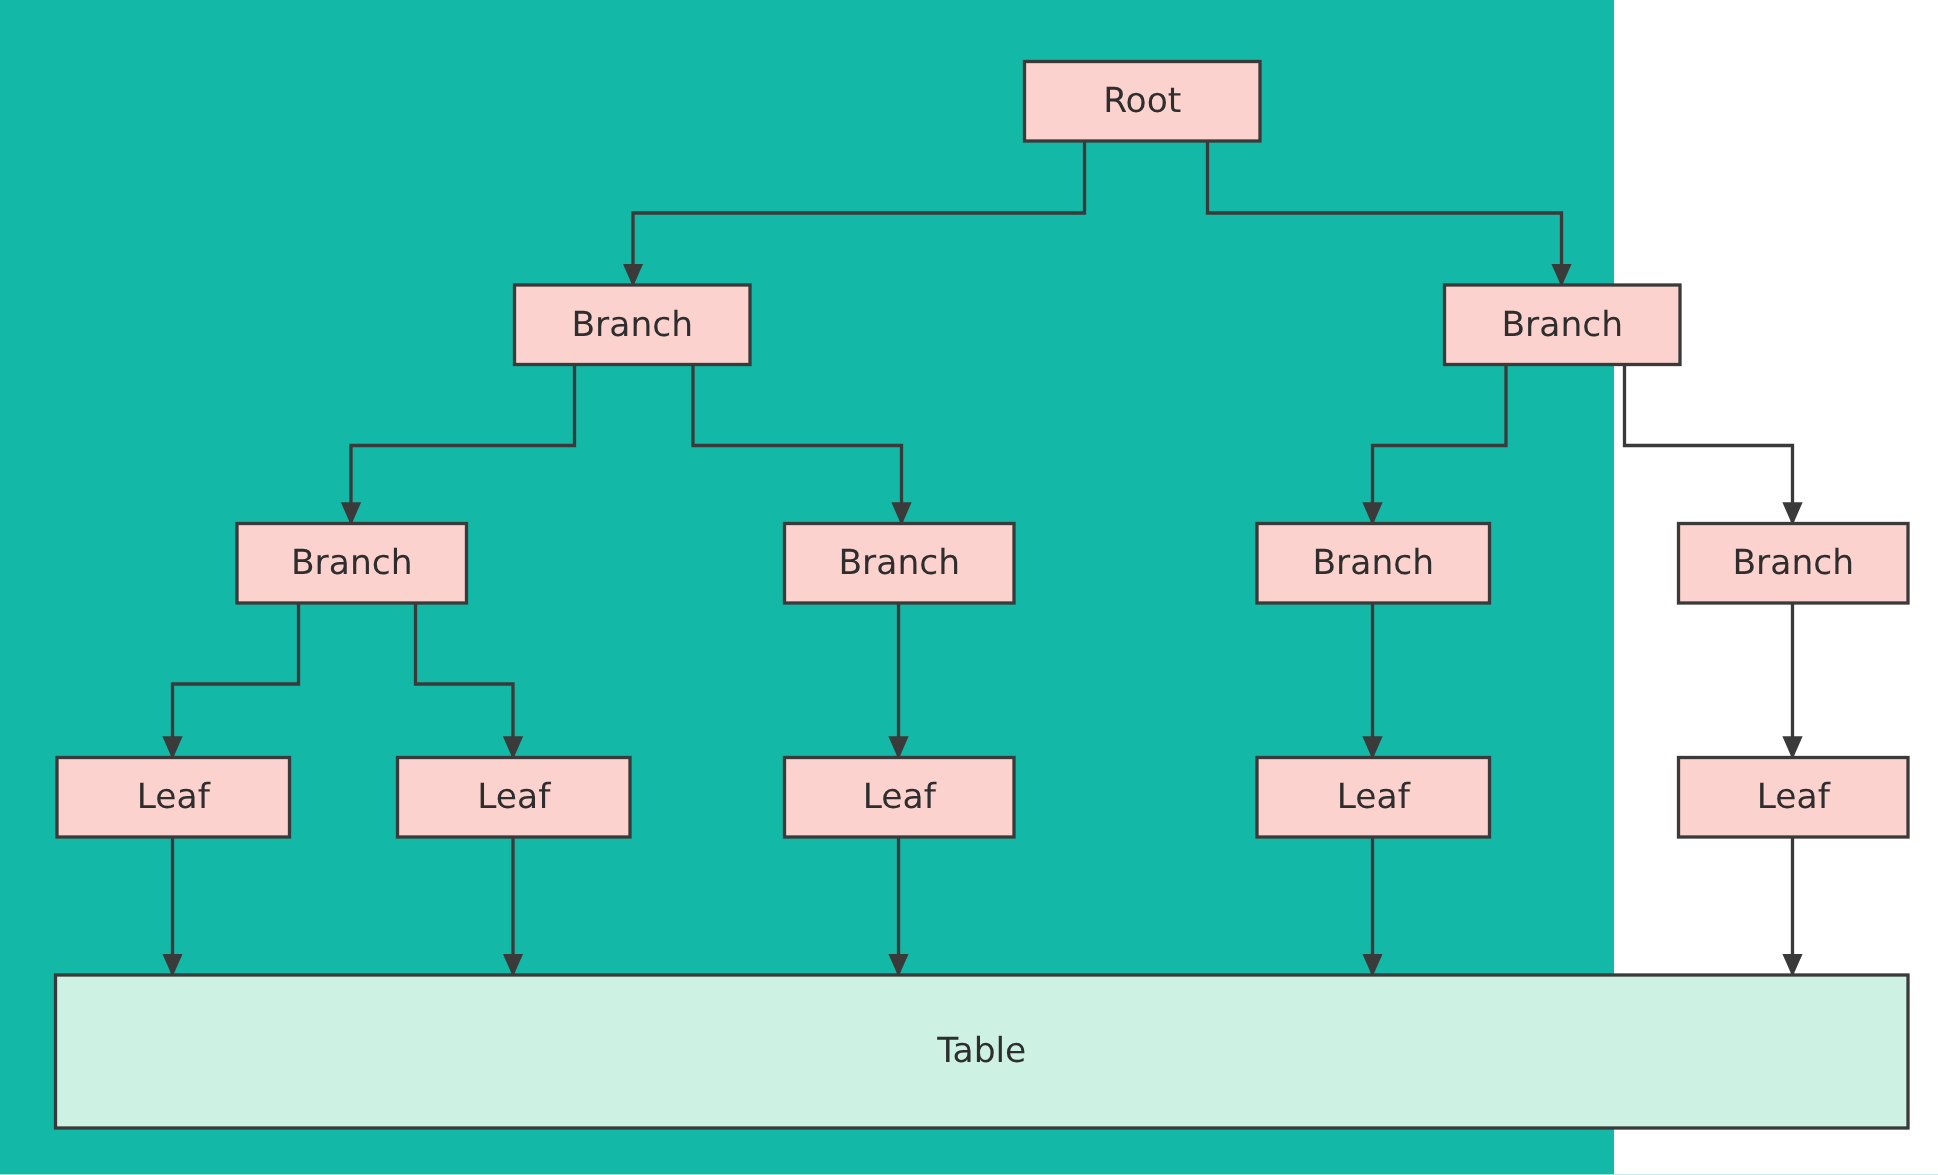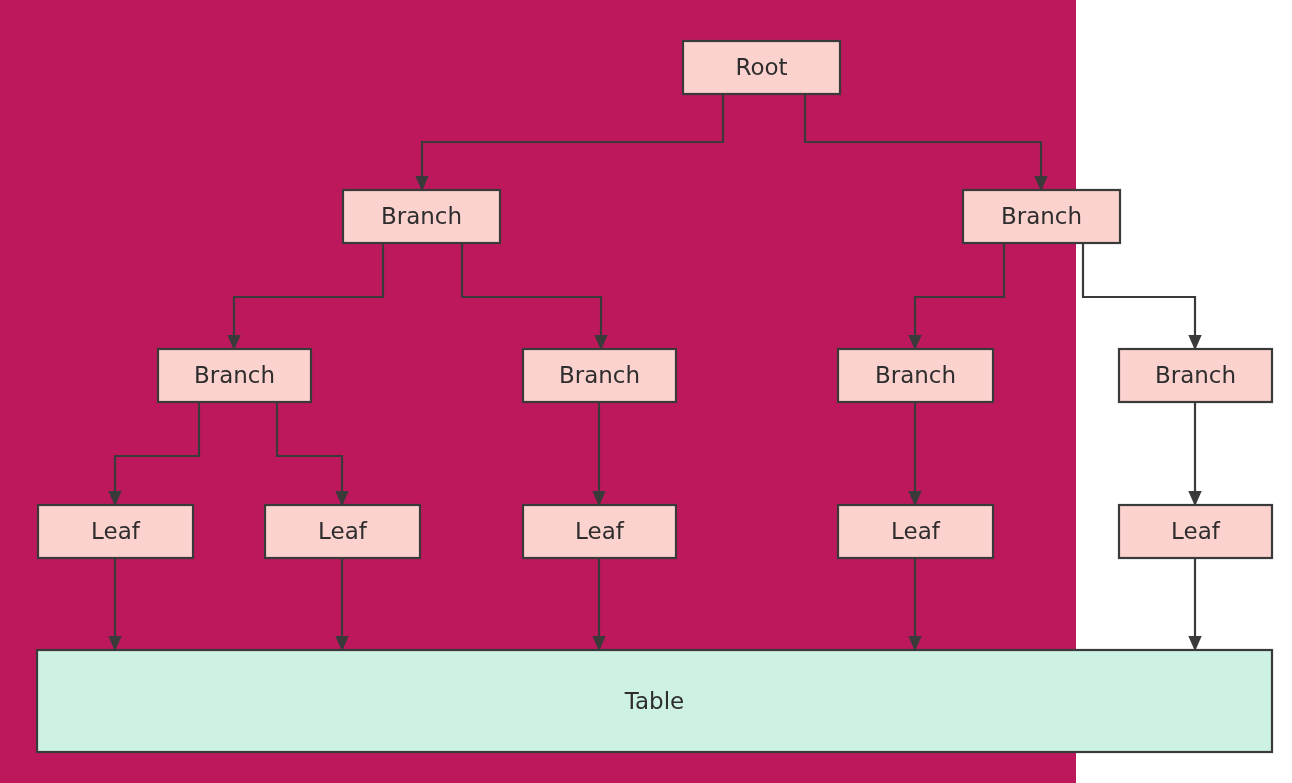--- a/index.html
+++ b/index.html
@@ -10,21 +10,21 @@
   body {
     width: 1292px;
     height: 783px;
     font-family: "DejaVu Sans", "Liberation Sans", sans-serif;
     overflow: hidden;
   }
   #diagram-root {
     position: relative;
     width: 1076px;
     height: 783px;
-    background: #be185d;
+    background: #14b8a6;
   }
   svg#tree-svg {
     display: block;
     width: 1292px;
     height: 783px;
   }
   .node-rect {
     stroke-width: 2.2;
   }
   .node-label {

